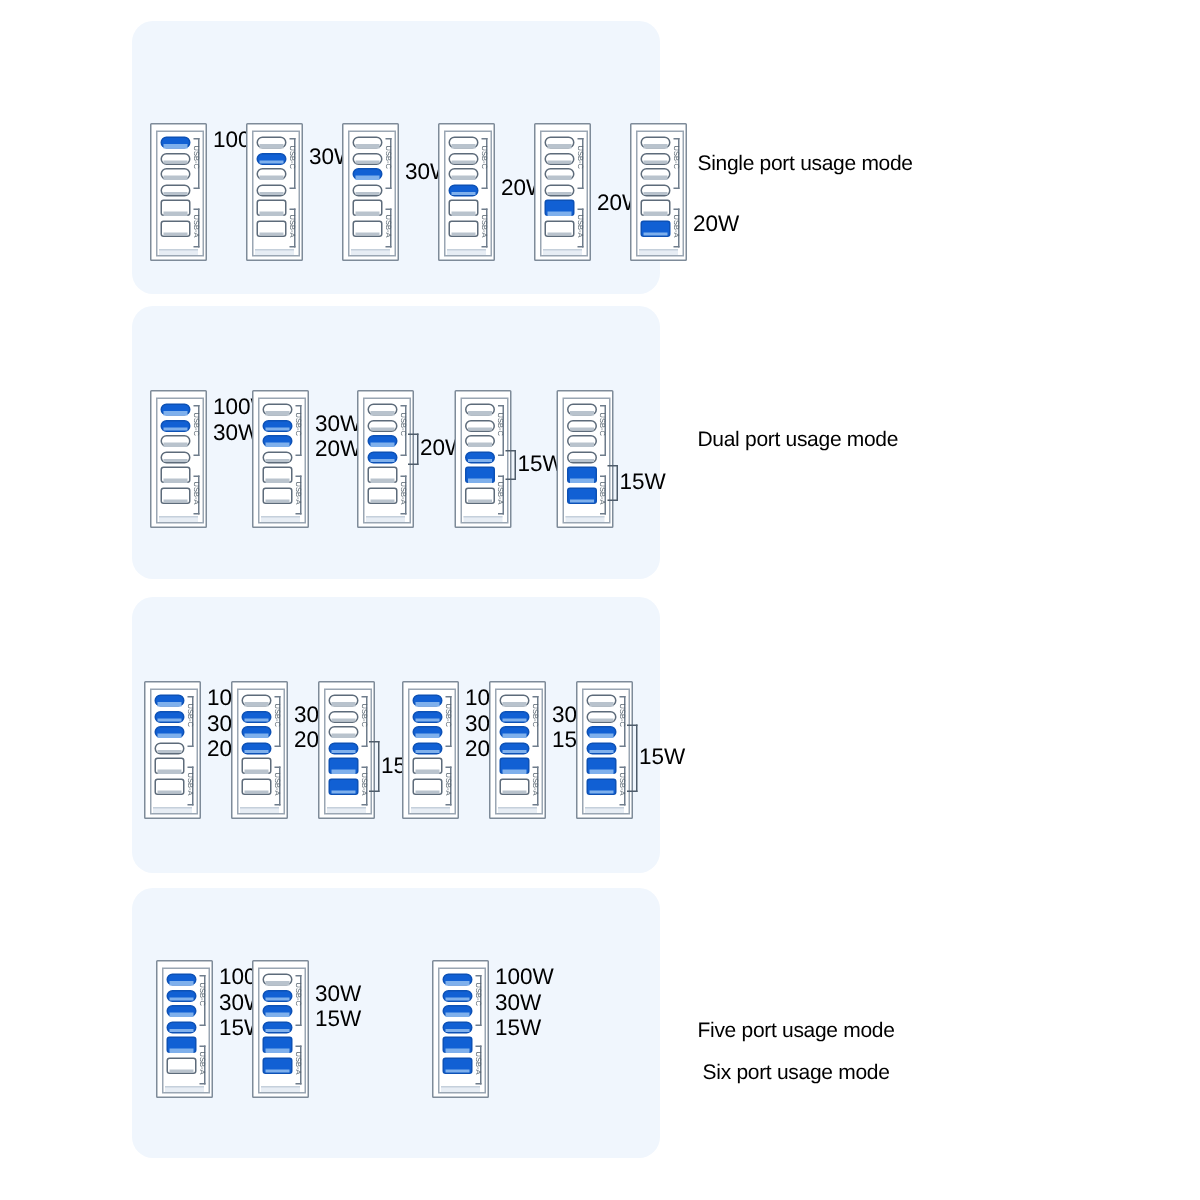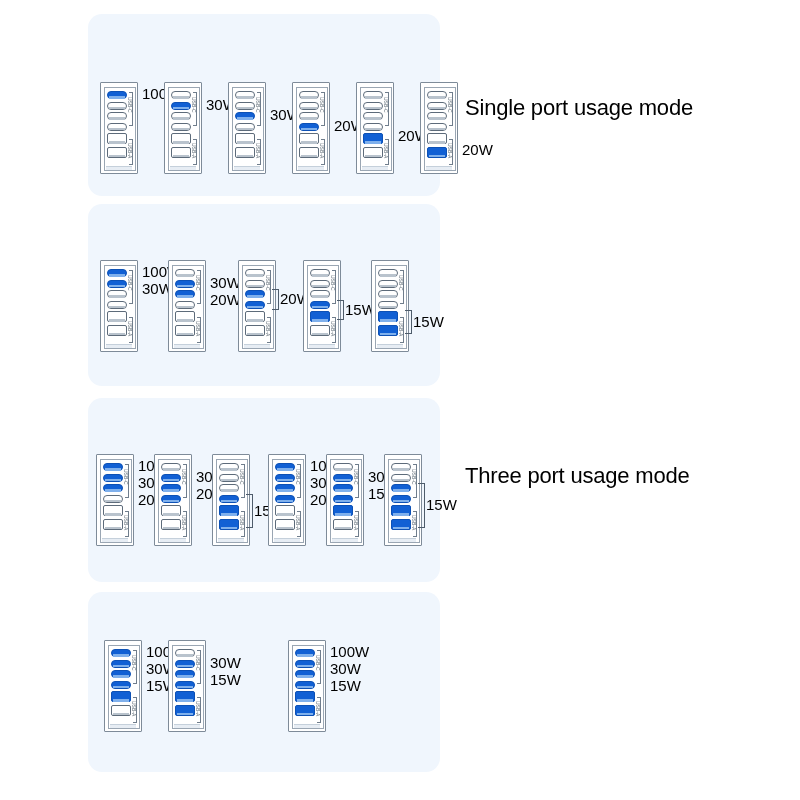--- a/index.html
+++ b/index.html
@@ -37,21 +37,21 @@
 
   .row-inner {
     position: absolute;
     left: 0; right: 0; bottom: 0; top: 0;
   }
 
   
   .caption {
     position: absolute;
     left: 465px;
-    font-size: 22px;
+    font-size: 14px;
     color: #000000;
     line-height: 28px;
     white-space: pre;
     letter-spacing: -0.2px;
     text-align: center;
   }
   #caption-1 { top: 94px; }
   #caption-2 { top: 278px; }
   #caption-3 { top: 462px; }
   #caption-4 { top: 672px; }
@@ -493,20 +493,21 @@
           <div class="brk" style="left: 28px; top: 9px; height: 34px;"></div>
           <div class="brk" style="left: 28px; top: 56px; height: 26px;"></div>
           <div class="side-glyph" style="left: 31px; top: 14px;">USB-C</div>
           <div class="side-glyph" style="left: 31px; top: 60px;">USB-A</div>
           <div class="idstrip"></div>
         </div>
         <div class="watt" style="left: 325px; top: 109.75px;">15W</div>
         <div class="lead" style="left: 317px; top: 106px; height: 23.5px;"></div>
       </div>
   </div>
+  <div class="caption" id="caption-2"><span class="caption-line">Dual port usage mode</span></div>
 
   <div class="row" id="row-3">
     <div class="row-inner" id="row-3-inner">
         <div class="device" style="left: 8px; top: 56px;">
           <div class="shell"></div>
           <div class="ports">
             <div class="port c on">
               <div class="plabel"></div>
             </div>
             <div class="port c on">
@@ -680,21 +681,21 @@
           <div class="brk" style="left: 28px; top: 9px; height: 34px;"></div>
           <div class="brk" style="left: 28px; top: 56px; height: 26px;"></div>
           <div class="side-glyph" style="left: 31px; top: 14px;">USB-C</div>
           <div class="side-glyph" style="left: 31px; top: 60px;">USB-A</div>
           <div class="idstrip"></div>
         </div>
         <div class="watt" style="left: 338px; top: 99.25px;">15W</div>
         <div class="lead" style="left: 330px; top: 85px; height: 44.5px;"></div>
       </div>
   </div>
-  <div class="caption" id="caption-3"><span class="caption-line">Three port usage mode</span></div>
+  <div class="caption" id="caption-3"></div>
 
   <div class="row" id="row-4">
     <div class="row-inner" id="row-4-inner">
         <div class="device" style="left: 16px; top: 48px;">
           <div class="shell"></div>
           <div class="ports">
             <div class="port c on">
               <div class="plabel"></div>
             </div>
             <div class="port c on">
@@ -778,14 +779,15 @@
           <div class="brk" style="left: 28px; top: 56px; height: 26px;"></div>
           <div class="side-glyph" style="left: 31px; top: 14px;">USB-C</div>
           <div class="side-glyph" style="left: 31px; top: 60px;">USB-A</div>
           <div class="idstrip"></div>
         </div>
         <div class="watt" style="left: 242px; top: 52px;">100W</div>
         <div class="watt" style="left: 242px; top: 69px;">30W</div>
         <div class="watt" style="left: 242px; top: 86px;">15W</div>
       </div>
   </div>
+  <div class="caption" id="caption-4"><span class="caption-line">Five port usage mode</span><span class="caption-line">Six port usage mode</span></div>
 
 </div>
 
 </body></html>

